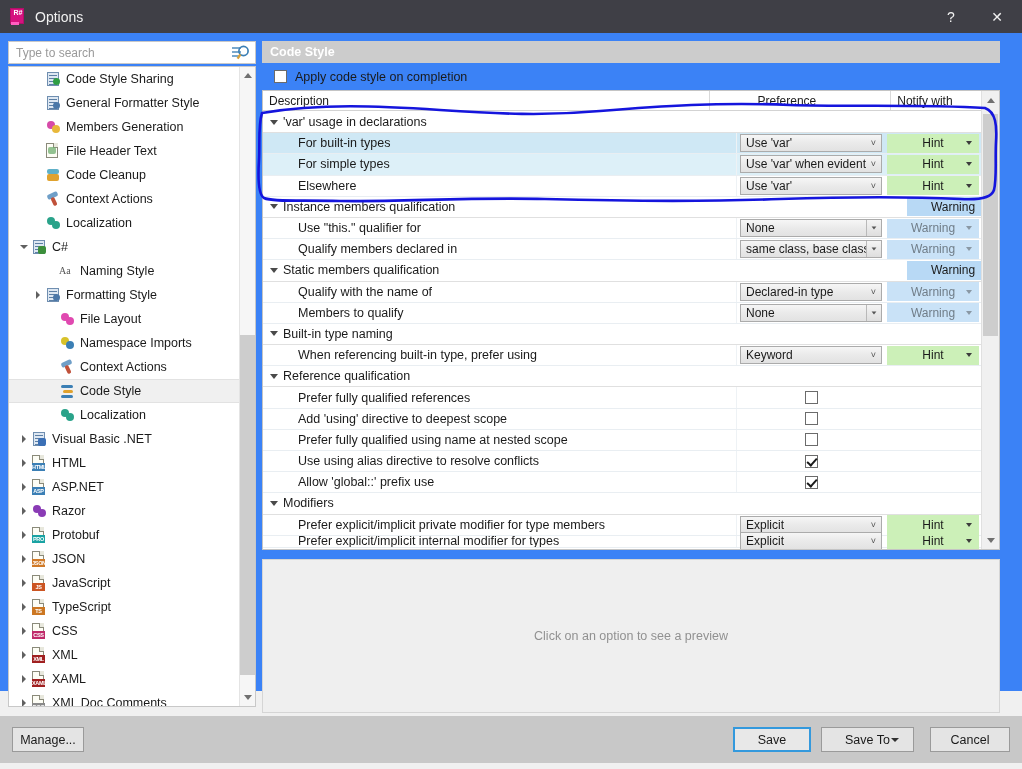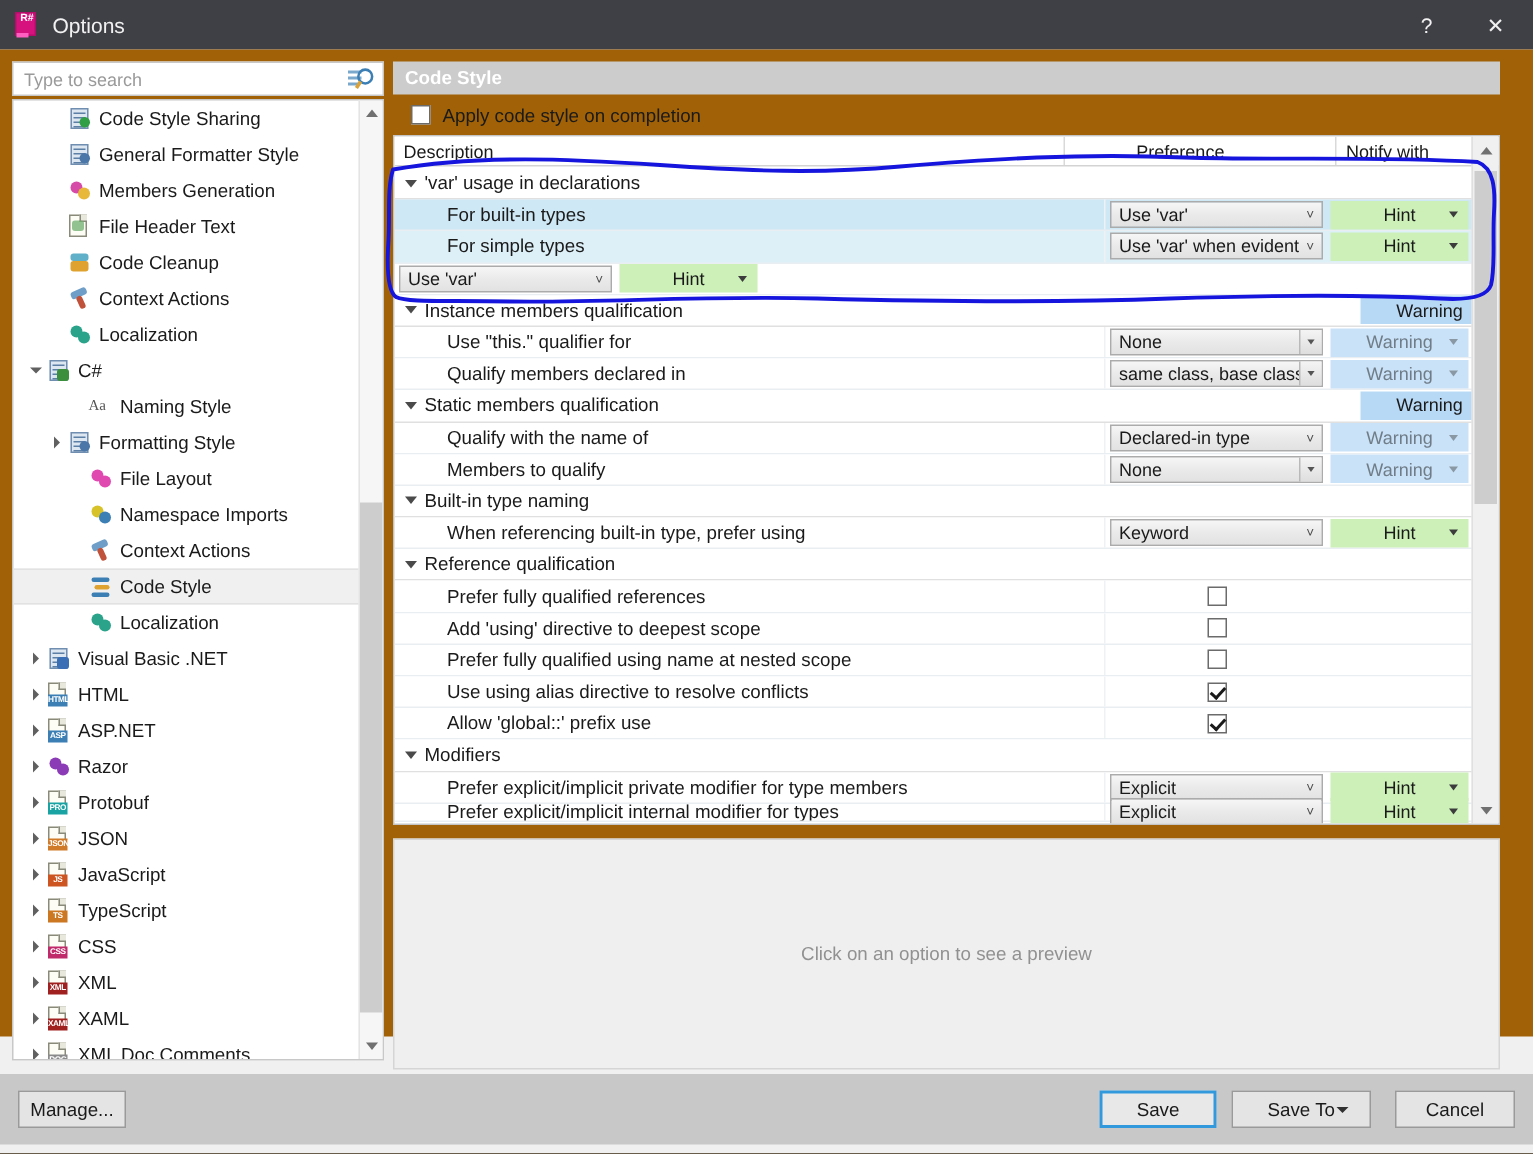--- a/index.html
+++ b/index.html
@@ -59,21 +59,21 @@
     display: flex; align-items: center; justify-content: center;
     color: #f1f1f1; font-size: 14px;
     cursor: default;
   }
   .tb-btn.close { width: 46px; margin-right: 2px; }
 
   
   .main {
     position: absolute; left: 0; top: 33px;
     width: 1022px; height: 658px;
-    background: #a16207;
+    background: #3b82f6;
   }
 
   
   .leftpanel {
     position: absolute; left: 8px; top: 8px;
     width: 248px; height: 668px;
   }
   .searchbox {
     position: relative;
     width: 248px; height: 23px;
@@ -812,20 +812,24 @@
                 </span>
               </div>
               <div class="cell-notify">
                 <span class="notify hint">
                   <span class="ntext">Hint</span>
                   <span class="ntri"></span>
                 </span>
               </div>
             </div>
             <div class="row">
+              <div class="cell-desc">
+                <span class="pad"></span>
+                <span>Elsewhere</span>
+              </div>
               <div class="cell-pref">
                 <span class="combo">
                   <span class="ctext">Use 'var'</span>
                   <span class="carw">
                     <span style="font-size:9px;color:#4d4d4d">˅</span>
                   </span>
                 </span>
               </div>
               <div class="cell-notify">
                 <span class="notify hint">

